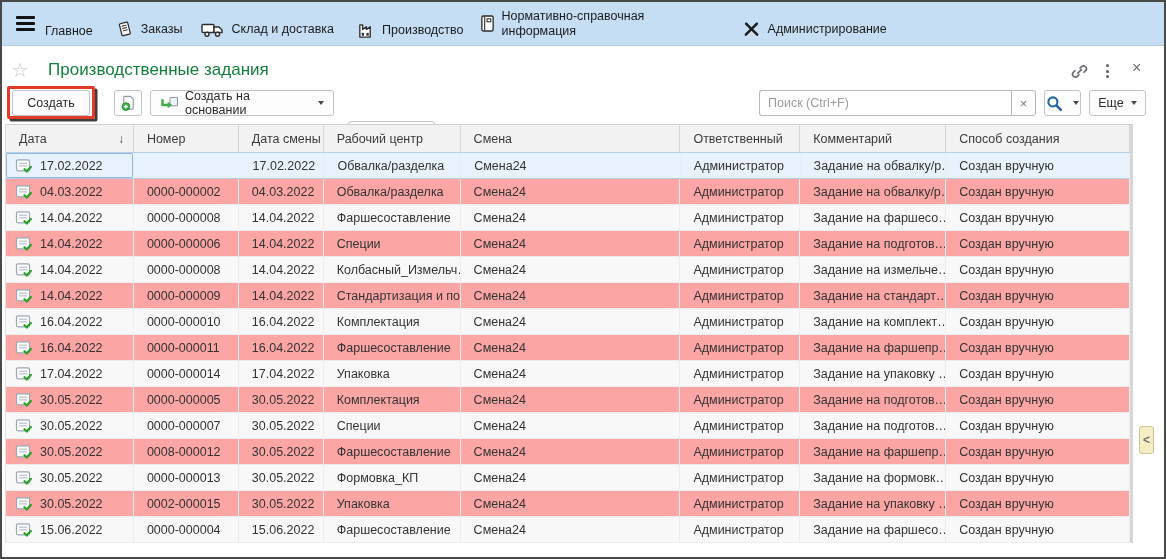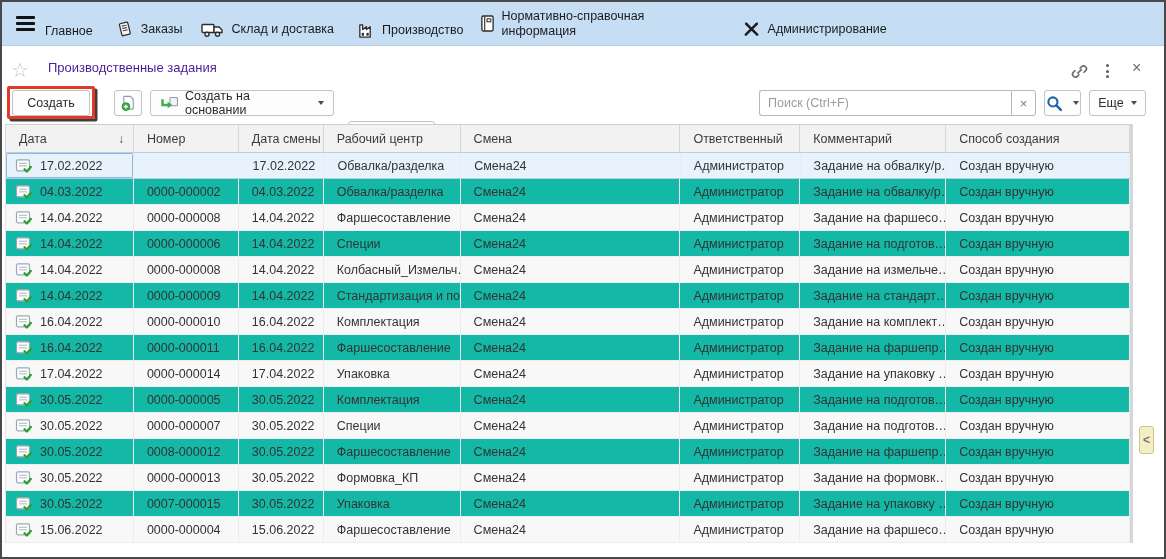--- a/index.html
+++ b/index.html
@@ -14,21 +14,21 @@
              background:#c5def4; border-bottom:1px solid #b3cde4;
              display:flex; align-items:center; }
   .hamburger { margin-left:14px; display:flex; flex-direction:column; gap:3px; cursor:pointer; }
   .hamburger i { display:block; width:19px; height:3px; background:#121212; border-radius:1px; }
   .menu-item { display:flex; align-items:center; cursor:pointer; }
   .menu-icon { display:flex; align-items:center; justify-content:center; margin-right:7px; }
   .menu-label { font-size:12.5px; color:#1b1b1b; line-height:1.2; }
 
   
   .fav-star { position:absolute; left:9px; top:56px; font-size:20px; color:#c3cad2; cursor:pointer; }
-  .page-title { position:absolute; left:46px; top:58px; font-size:13px; color:#4c1d95; }
+  .page-title { position:absolute; left:46px; top:58px; font-size:17px; color:#15803d; }
   .win-icon { position:absolute; top:60px; cursor:pointer; }
   .win-icon.link  { left:1068px; }
   .win-icon.kebab { left:1104px; top:62px; display:flex; flex-direction:column; gap:2.5px; }
   .win-icon.kebab i { width:3px; height:3px; background:#5c6066; border-radius:50%; }
   .win-icon.close { left:1130px; top:57px; font-size:16px; color:#6a6e72; }
 
   
   .btn { position:absolute; top:88px; height:26px; border:1px solid #c3c3c3; border-radius:3px;
          background:#fdfdfd; display:flex; align-items:center; justify-content:center;
          font-size:12.5px; color:#2c2c2c; cursor:pointer; padding:0 9px; }
@@ -56,21 +56,21 @@
   .btn-search .bicon { margin-right:3px; }
   .btn-more   { left:1087px; width:57px; }
 
   
   .table { position:absolute; left:3px; top:122px; width:1125px; }
   .thead { display:flex; height:29px; background:#f2f2f2; border-top:1px solid #cfcfcf;
            border-bottom:1px solid #cfcfcf; border-left:1px solid #d6d6d6; }
   .th { display:flex; align-items:center; padding-left:13px; font-size:12.5px; color:#3b3b3b;
         border-right:1px solid #d6d6d6; cursor:pointer; overflow:hidden; white-space:nowrap; }
   .sort-arrow { margin-left:auto; margin-right:9px; font-size:12px; color:#4d4d4d; }
-  .tr { display:flex; height:26px; background:#14b8a6; border-bottom:1px solid #ececec;
+  .tr { display:flex; height:26px; background:#fca5a5; border-bottom:1px solid #ececec;
         border-left:1px solid #e3e3e3; cursor:pointer; }
   .tr.alt { background:#f8f8f8; }
   .tr.selected { background:#e7f2fc; border-top:1px solid #b4cfe7; border-bottom:1px solid #b4cfe7;
                  height:27px; margin-top:-1px; }
   .td { display:flex; align-items:center; padding-left:13px; font-size:12.5px; color:#333;
         border-right:1px solid #ececec; overflow:hidden; white-space:nowrap; }
   .td.cell-first { padding-left:9px; }
   .td .row-icon { display:flex; align-items:center; margin-right:7px; flex:none; }
   .tr.selected .td.cell-first { box-shadow:inset 0 0 0 1px #8fb8dc; border-radius:2px; }
 
@@ -708,21 +708,21 @@
               <svg viewBox="0 0 18 16" width="18" height="16">
                 <rect x="1.5" y="1.8" width="13" height="11" rx="1.5" fill="#fdfdfd" stroke="#9aa7b5" stroke-width="1.2"></rect>
                 <line x1="4" y1="5.3" x2="12" y2="5.3" stroke="#b9c2cc" stroke-width="1.2"></line>
                 <line x1="4" y1="7.8" x2="12" y2="7.8" stroke="#b9c2cc" stroke-width="1.2"></line>
                 <path d="M9.5 11.2l2.3 2.3 4-4.6" fill="none" stroke="#2ba12b" stroke-width="2.3" stroke-linecap="round" stroke-linejoin="round"></path>
               </svg>
             </span>
             <span>30.05.2022</span>
           </div>
           <div class="td" style="width: 105px;">
-            <span>0007-000015</span>
+            <span>0002-000015</span>
           </div>
           <div class="td" style="width: 85px;">
             <span>30.05.2022</span>
           </div>
           <div class="td" style="width: 137px;">
             <span>Упаковка</span>
           </div>
           <div class="td" style="width: 220px;">
             <span>Смена24</span>
           </div>

